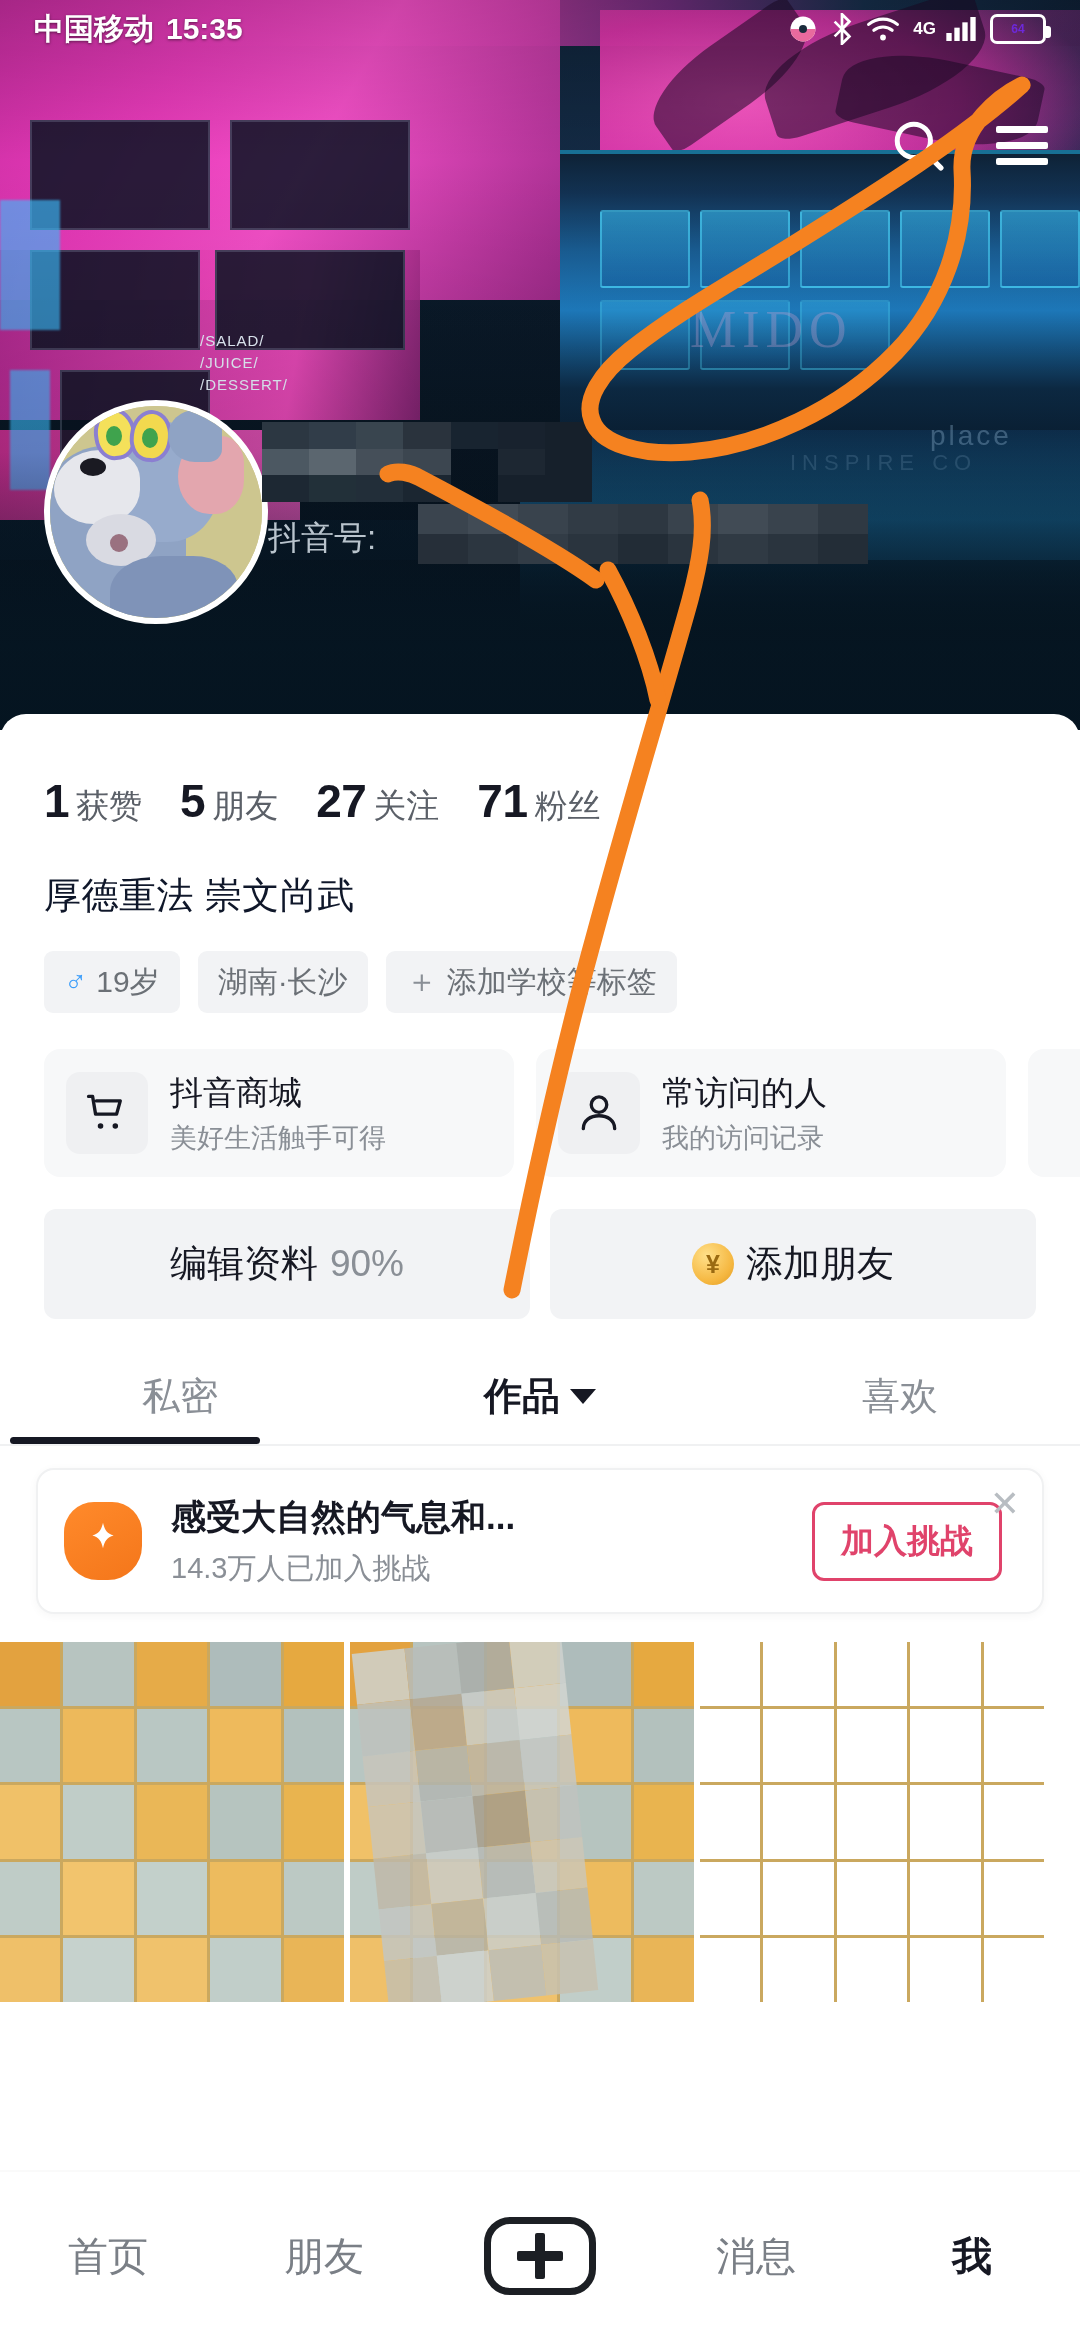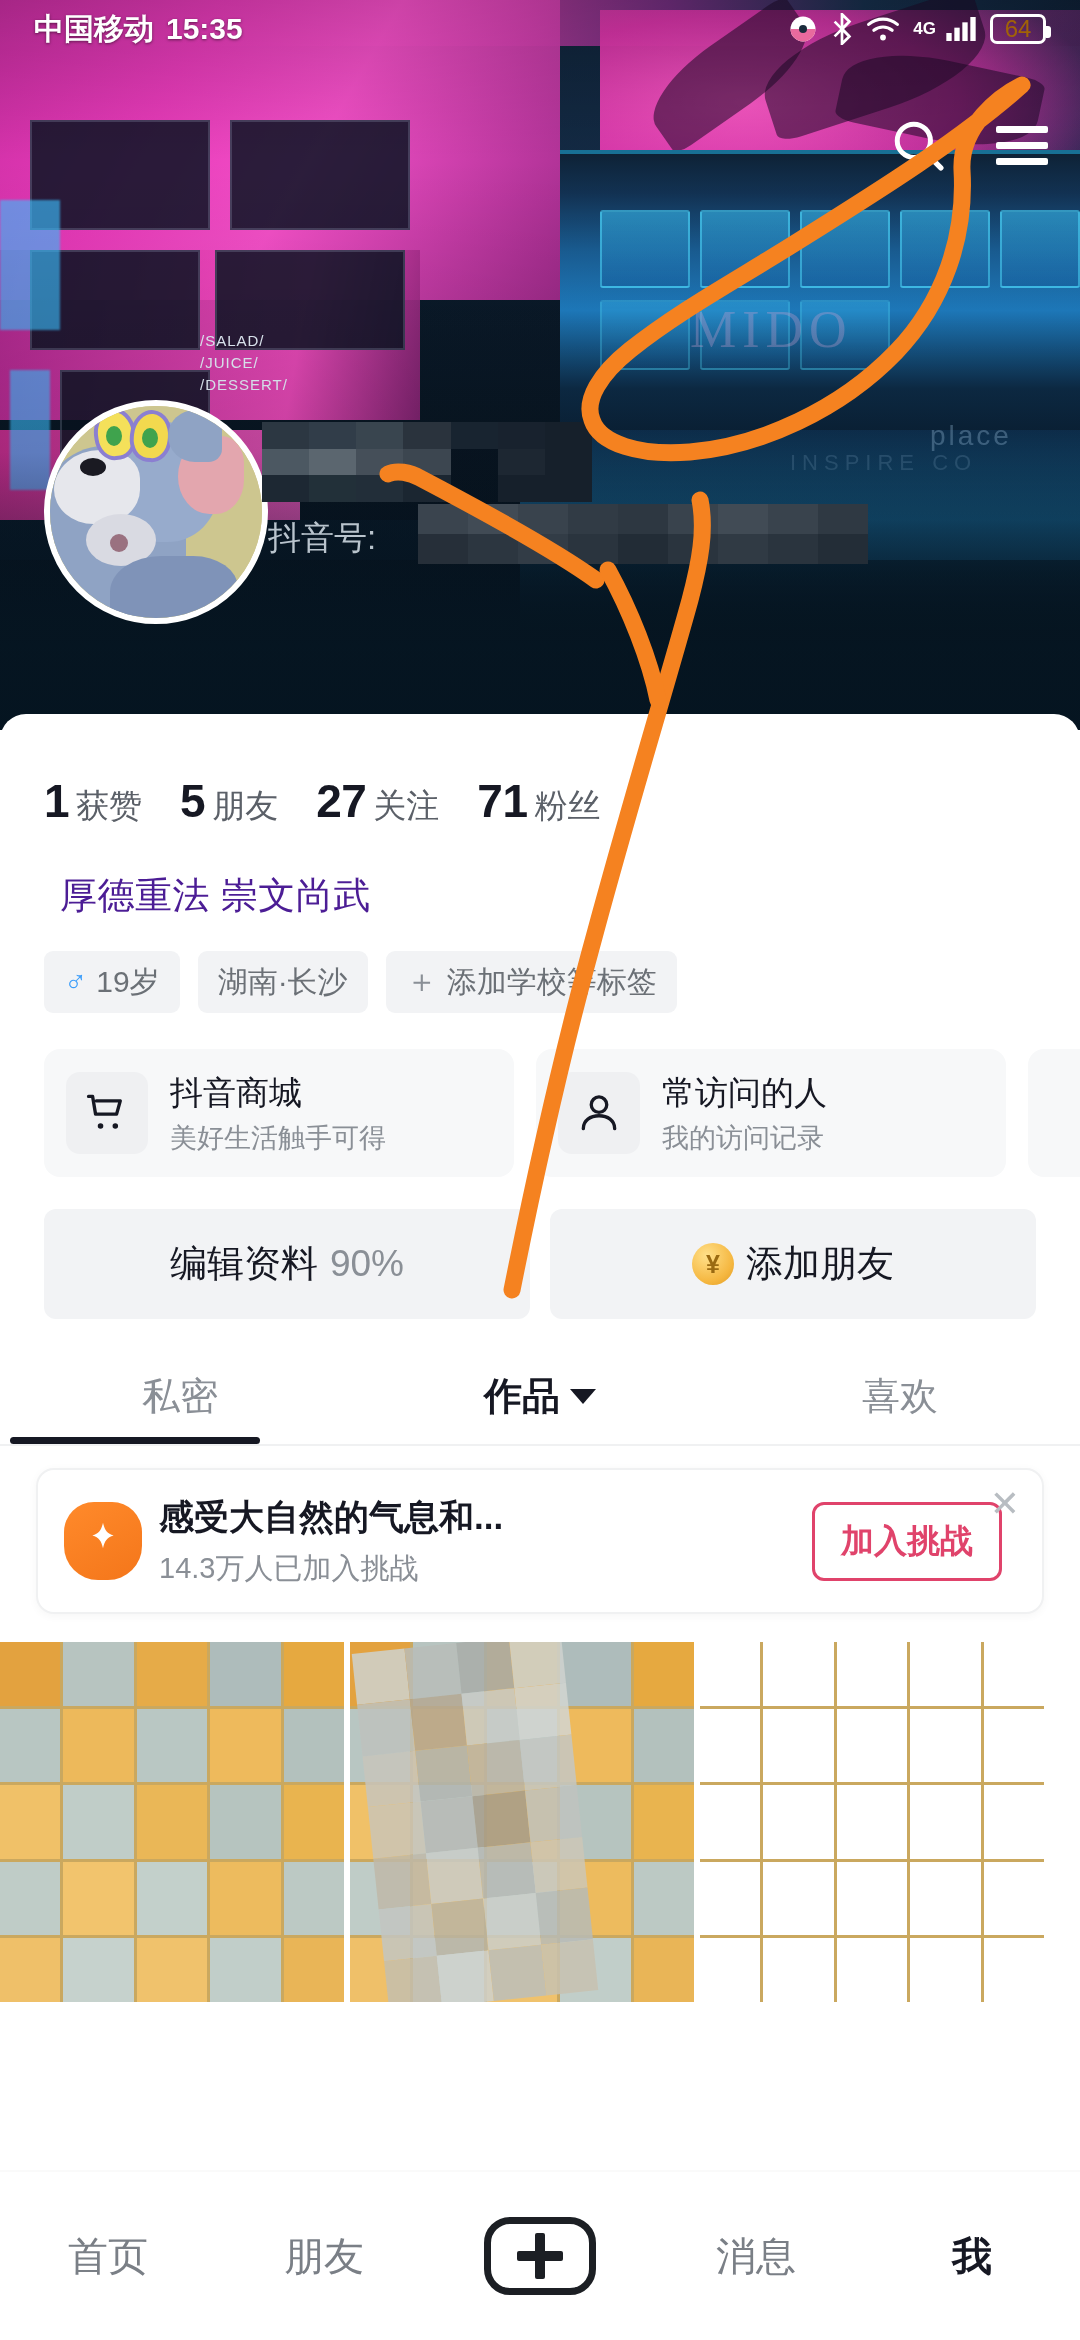--- a/index.html
+++ b/index.html
@@ -72,21 +72,21 @@
   .statusbar{ position:absolute; left:0; top:0; width:1080px; height:58px;
     display:flex; align-items:center; justify-content:space-between; padding:0 34px; z-index:20; }
   .sb-left{ display:flex; align-items:center; gap:12px; color:#fff;
     font-size:30px; font-weight:bold; text-shadow:0 1px 3px rgba(0,0,0,.5); }
   .sb-right{ display:flex; align-items:center; gap:13px; }
   .sb-ico{ color:#fff; display:flex; align-items:center; }
   .battery{ width:56px; height:30px; border:3px solid #fff; border-radius:7px;
     display:flex; align-items:center; justify-content:center; position:relative; }
   .battery:after{ content:""; position:absolute; right:-8px; top:9px; width:5px; height:12px;
     background:#fff; border-radius:0 3px 3px 0; }
-  .battery span{ font-size:24px; font-weight:normal; color:#a16207; }
+  .battery span{ font-size:12px; font-weight:bold; color:#6d28d9; }
   .net4g{ font-size:17px; font-weight:bold; color:#fff; margin-right:-4px; }
 
   
   .topnav{ position:absolute; left:0; top:100px; width:1080px; height:90px;
     display:flex; align-items:center; z-index:18; padding:0 28px; }
   .visitors{ display:flex; align-items:center; gap:16px; margin-left:auto; margin-right:auto;
      padding-left:180px; }
   .visitors-txt{ color:#fff; font-size:36px; text-shadow:0 1px 4px rgba(0,0,0,.45); }
   .nav-icons{ display:flex; align-items:center; gap:44px; margin-left:auto; }
   .icon-btn{ width:60px; height:60px; display:flex; align-items:center; justify-content:center; }
@@ -108,21 +108,21 @@
 
   
   .sheet{ position:absolute; left:0; top:714px; width:1080px; height:1626px;
     background:#fff; border-radius:26px 26px 0 0; z-index:14; }
 
   .stats{ display:flex; align-items:baseline; gap:38px; padding:60px 0 0 44px; }
   .stat{ display:flex; align-items:baseline; gap:7px; }
   .stat b{ font-size:46px; color:#161823; font-weight:bold; letter-spacing:-.5px; }
   .stat span{ font-size:33px; color:#5b6068; }
 
-  .bio{ padding:42px 0 0 44px; font-size:37px; color:#4c1d95; letter-spacing:.5px;margin-left:16px; }
+  .bio{ padding:42px 0 0 44px; font-size:37px; color:#0f172a; letter-spacing:.5px; }
 
   .tags{ display:flex; gap:18px; padding:30px 0 0 44px; }
   .tag{ background:#f2f3f5; border-radius:9px; height:62px; display:flex; align-items:center;
     gap:9px; padding:0 20px; font-size:30px; color:#6b7076; }
   .tag.male .m{ color:#3b9dfa; font-size:31px; }
   .tag .plus{ font-size:32px; color:#8a8f96; font-weight:300; }
 
   .cards{ display:flex; gap:22px; padding:36px 0 0 44px; overflow:hidden; }
   .card{ background:#f7f8f9; border-radius:16px; height:128px; display:flex; align-items:center;
     padding:0 22px; gap:22px; flex:none; }
@@ -150,21 +150,21 @@
     padding-bottom:22px; display:flex; align-items:center; justify-content:center; gap:10px; }
   .tab.active{ color:#161823; font-weight:bold; }
   .caret{ width:0;height:0; border-left:13px solid transparent; border-right:13px solid transparent;
     border-top:15px solid #161823; }
   .tab-underline{ position:absolute; bottom:0; left:10px; width:250px; height:7px;
     background:#161823; border-radius:4px; }
   .tabs-sep{ height:2px; background:#f0f1f2; }
 
   .promo{ margin:22px 36px 0 36px; height:146px; background:#fff;
     border:2px solid #f0f1f2; border-radius:18px; display:flex; align-items:center;
-    padding:0 26px; gap:17px; box-shadow:0 2px 10px rgba(0,0,0,.04); position:relative; }
+    padding:0 26px; gap:29px; box-shadow:0 2px 10px rgba(0,0,0,.04); position:relative; }
   .promo-ico{ width:78px; height:78px; flex:none;
     background:linear-gradient(150deg,#ff8a2b,#f4761a);
     border-radius:30px 30px 34px 34px; display:flex; align-items:center; justify-content:center; }
   .promo-txt b{ display:block; font-size:35px; color:#161823; }
   .promo-txt span{ display:block; font-size:29px; color:#8a8f96; margin-top:8px; }
   .promo-btn{ margin-left:auto; margin-right:14px; border:3px solid #e0436b; border-radius:12px;
     padding:14px 26px; color:#e0436b; font-size:33px; font-weight:bold; }
   .promo-close{ position:absolute; right:22px; top:16px; color:#b8bdc2; font-size:36px; line-height:1; }
 
   .grid{ display:flex; gap:6px; margin-top:28px; padding:0; overflow:hidden; height:360px; }

